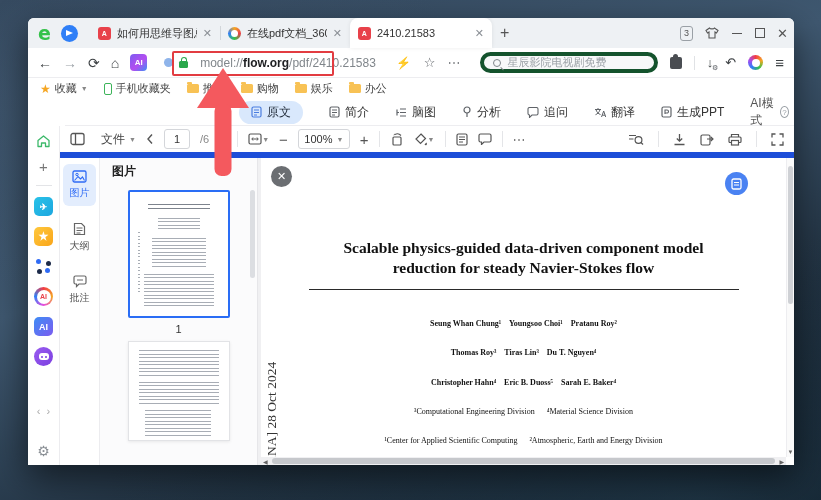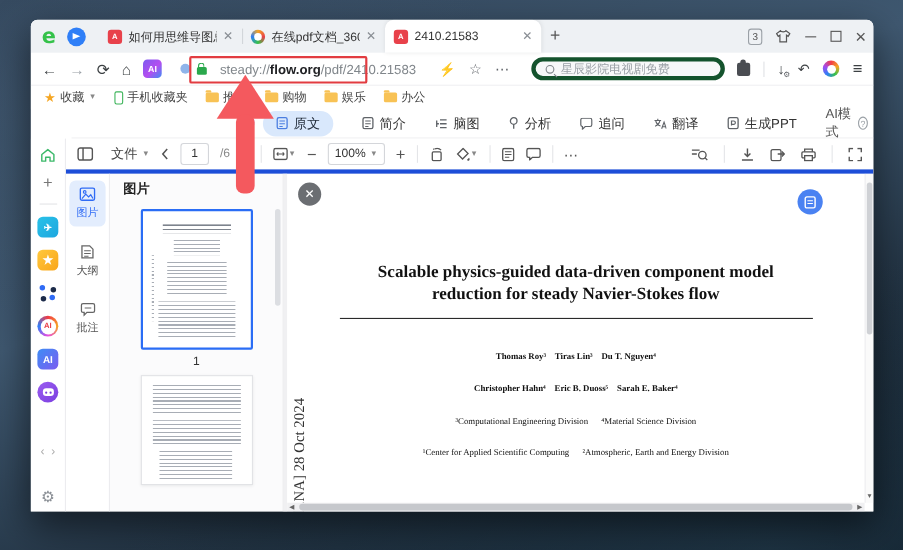--- a/index.html
+++ b/index.html
@@ -177,21 +177,21 @@
     height:7px; background:#fff; border-radius:3px; }
   .app-robot::before { content:""; position:absolute; left:7px; top:8.5px; width:2px;
     height:2px; border-radius:50%; background:#7b3fe0; z-index:1;
     box-shadow:4px 0 0 #7b3fe0; }
   .dock-nav { display:flex; gap:6px; color:#aaa; font-size:11px; margin-top:28px; }
   .gear { margin-top:auto; color:#8a8f95; font-size:14px; }
 
   .right-col { flex:1; display:flex; flex-direction:column; min-width:0; }
 
   
-  .pdf-toolbar { height:32px; background:#fff; border-bottom:4px solid #1d4ed8;
+  .pdf-toolbar { height:32px; background:#fff; border-bottom:6px solid #1d4ed8;
     display:flex; align-items:center; gap:10px; padding:0 10px; flex:0 0 auto;
     font-size:12px; color:#444;text-align:right; }
   .ptb-ic { display:flex; align-items:center; color:#555; }
   .file-lbl { display:flex; align-items:center; gap:4px; margin-left:6px; }
   .pagebox { width:26px; height:20px; border:1px solid #d4d6da; border-radius:3px;
     font-size:11px; color:#333; display:flex; align-items:center;
     justify-content:center; }
   .ptotal { color:#888; font-size:11px; }
   .zoombox { min-width:52px; height:20px; border:1px solid #d4d6da; border-radius:3px;
     display:flex; align-items:center; justify-content:center; gap:4px;
@@ -303,21 +303,21 @@
 
     <div class="addressbar">
       <span class="nav-glyph">←</span>
       <span class="nav-glyph dim">→</span>
       <span class="nav-glyph">⟳</span>
       <span class="nav-glyph">⌂</span>
       <span class="ai-badge">AI</span>
       <div class="urlzone">
         <span class="dot-proxy"></span>
         <span class="lock"></span>
-        <span class="url-text"><span>steady://</span><b>flow.org</b><span>/pdf/2410.21583</span></span>
+        <span class="url-text"><span>model://</span><b>flow.org</b><span>/pdf/2410.21583</span></span>
       </div>
       <div class="addr-mid-icons">
         <span class="bolt">⚡</span>
         <span class="star-o">☆</span>
         <span class="dots3">⋯</span>
       </div>
       <div class="searchbox">
         <span class="mag"></span>
         <span class="search-ph">星辰影院电视剧免费</span>
       </div>
@@ -619,20 +619,21 @@
             </span>
             <div class="side-text">h.NA] 28 Oct 2024</div>
 
             <div class="page-content">
               <div class="p-title">
                 <div>Scalable physics-guided data-driven component model</div>
                 <div>reduction for steady Navier-Stokes flow</div>
               </div>
               <div class="p-rule"></div>
               <div class="p-authors">
+                <div class="bold">Seung Whan Chung¹    Youngsoo Choi¹    Pratanu Roy²</div>
                 <div class="bold">Thomas Roy³    Tiras Lin³    Du T. Nguyen⁴</div>
                 <div class="bold">Christopher Hahn⁴    Eric B. Duoss⁵    Sarah E. Baker⁴</div>
                 <div>³Computational Engineering Division      ⁴Material Science Division</div>
                 <div>¹Center for Applied Scientific Computing      ²Atmospheric, Earth and Energy Division</div>
                 
                 
               </div>
 
             </div>
 

